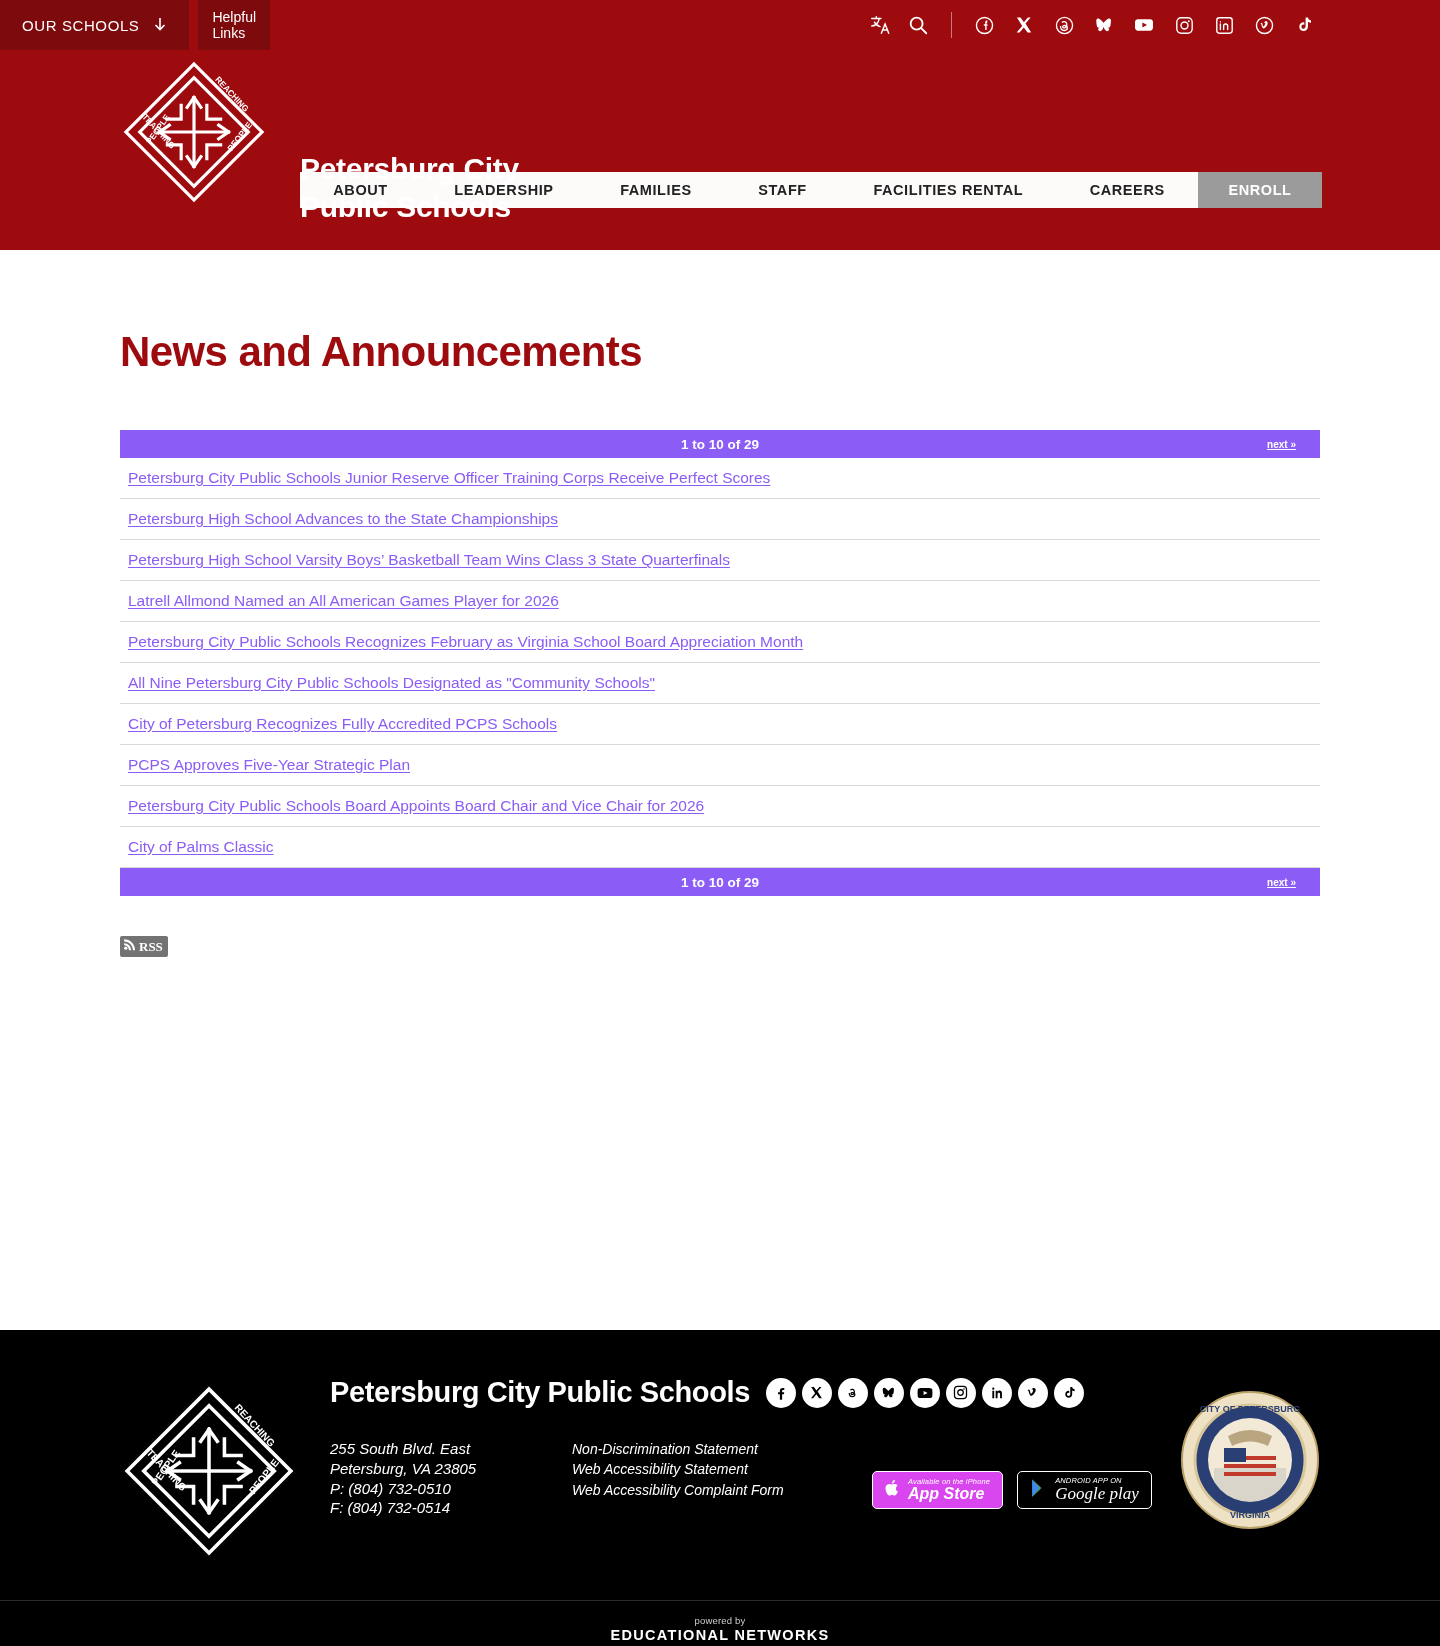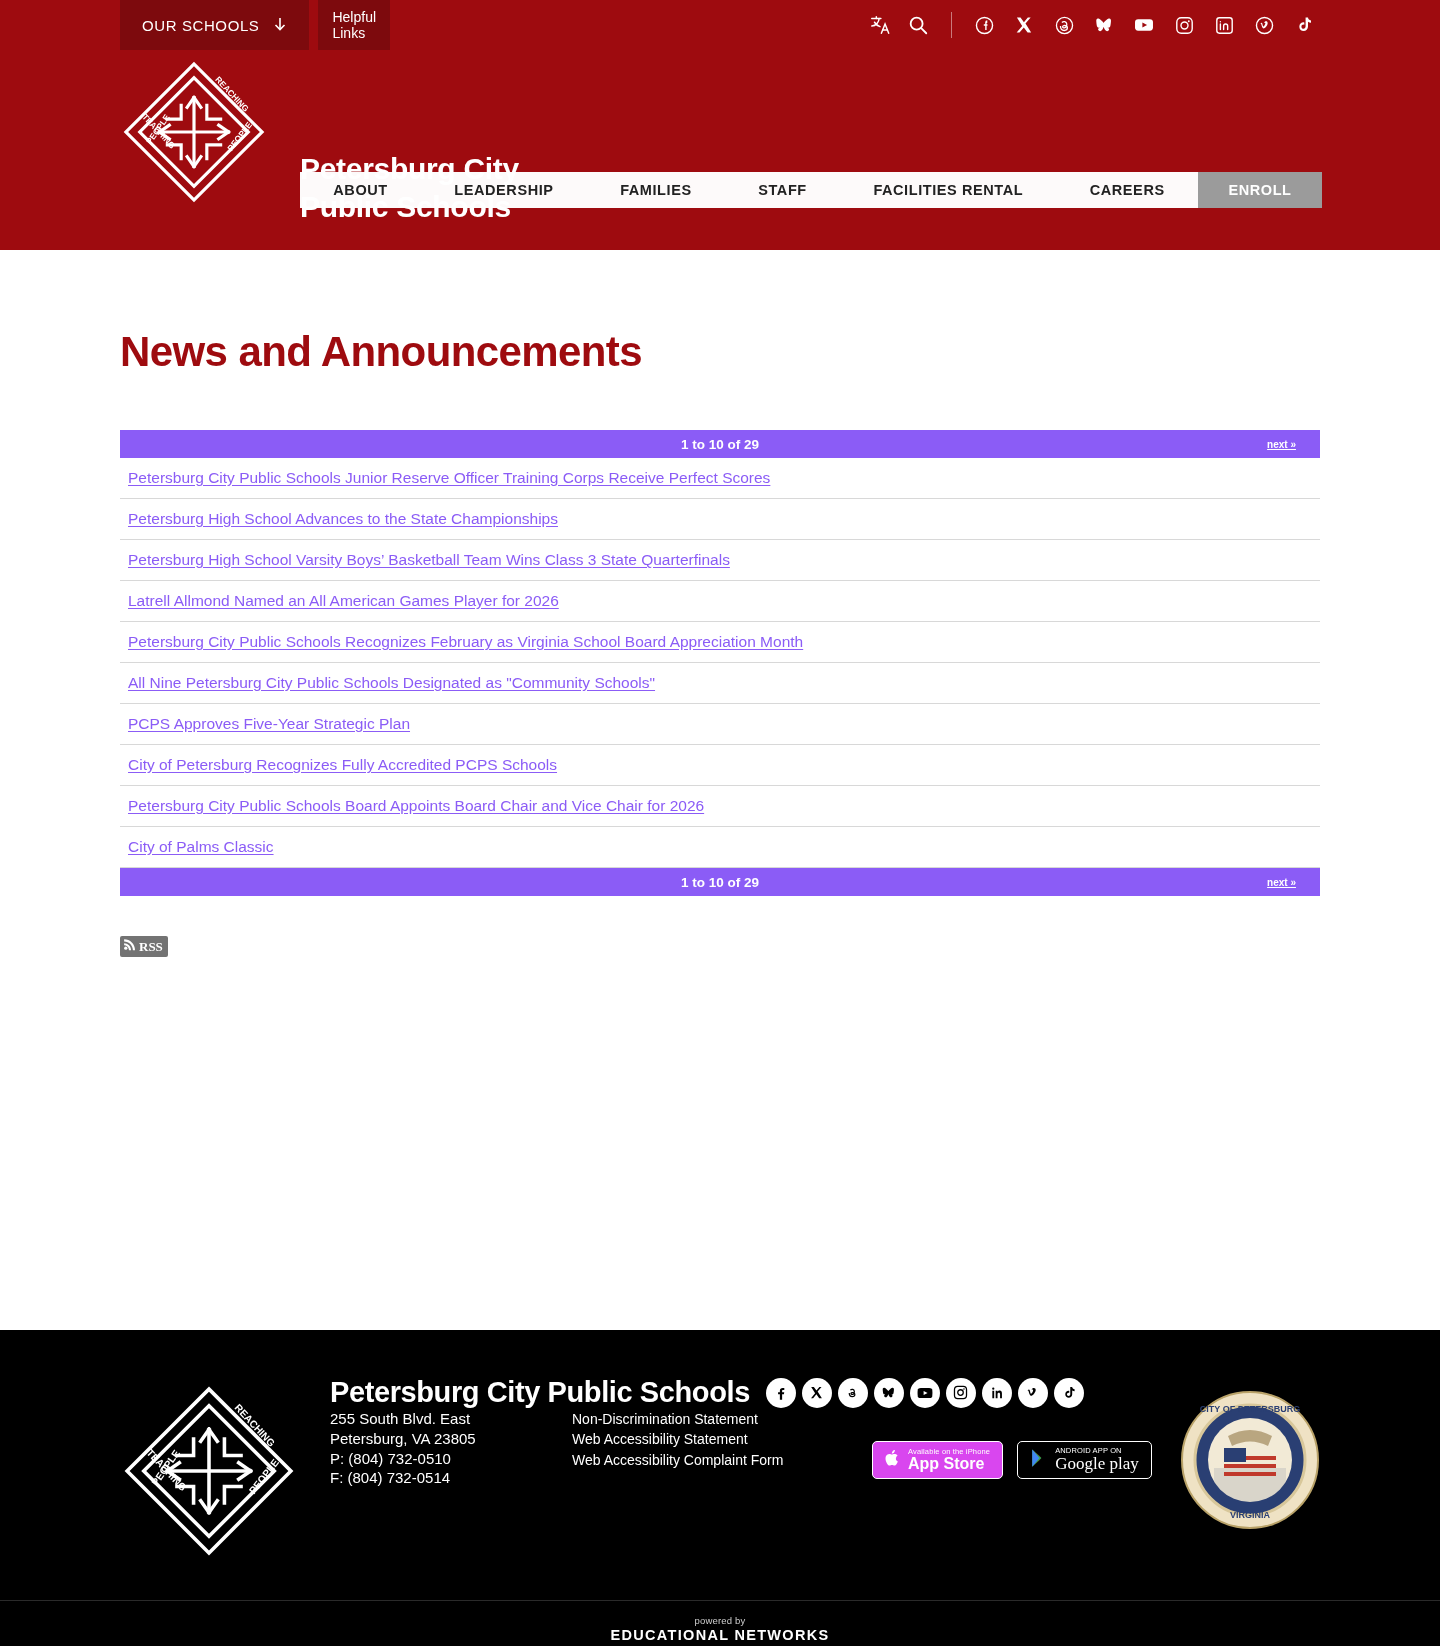--- a/index.html
+++ b/index.html
@@ -16,21 +16,20 @@
   .topbar {
     background: #9e0b0f;
     height: 50px;
     display: flex;
     align-items: stretch;
     position: relative;
   }
   .topbar-left {
     display: flex;
     align-items: stretch;
-    padding-left: 120px;
   }
   .our-schools {
     background: #7d0a0d;
     color: #fff;
     font-size: 15px;
     letter-spacing: .04em;
     display: flex;
     align-items: center;
     gap: 14px;
     padding: 0 22px;
@@ -221,21 +220,21 @@
   }
   .footer-social { display: flex; align-items: center; gap: 6px; }
   .f-icon {
     width: 30px; height: 30px;
     border-radius: 50%;
     background: #fff;
     color: #000;
     display: flex; align-items: center; justify-content: center;
     cursor: pointer;
   }
-  .footer-cols { display: flex; gap: 0; }
+  .footer-cols { display: flex; margin-top: 30px; gap: 0; font-style: italic; }
   .addr {
     font-size: 15px;
     line-height: 1.32;
     width: 242px;
     flex: 0 0 242px;
   }
   .flinks { width: 300px; flex: 0 0 300px; font-size: 14px; line-height: 1.45; }
   .flinks a { color: #fff; text-decoration: none; display: block; cursor: pointer; }
   .badges { display: flex; gap: 14px; align-items: flex-start; padding-top: 32px; }
   .badge {
@@ -428,24 +427,24 @@
     <div class="news-row">
       <a>Latrell Allmond Named an All American Games Player for 2026</a>
     </div>
     <div class="news-row">
       <a>Petersburg City Public Schools Recognizes February as Virginia School Board Appreciation Month</a>
     </div>
     <div class="news-row">
       <a>All Nine Petersburg City Public Schools Designated as "Community Schools"</a>
     </div>
     <div class="news-row">
+      <a>City of Petersburg Recognizes Fully Accredited PCPS Schools</a>
+    </div>
+    <div class="news-row">
       <a>PCPS Approves Five-Year Strategic Plan</a>
-    </div>
-    <div class="news-row">
-      <a>City of Petersburg Recognizes Fully Accredited PCPS Schools</a>
     </div>
     <div class="news-row">
       <a>Petersburg City Public Schools Board Appoints Board Chair and Vice Chair for 2026</a>
     </div>
     <div class="news-row">
       <a>City of Palms Classic</a>
     </div>
 
     <div class="pager">
       <span class="count">1 to 10 of 29</span>

